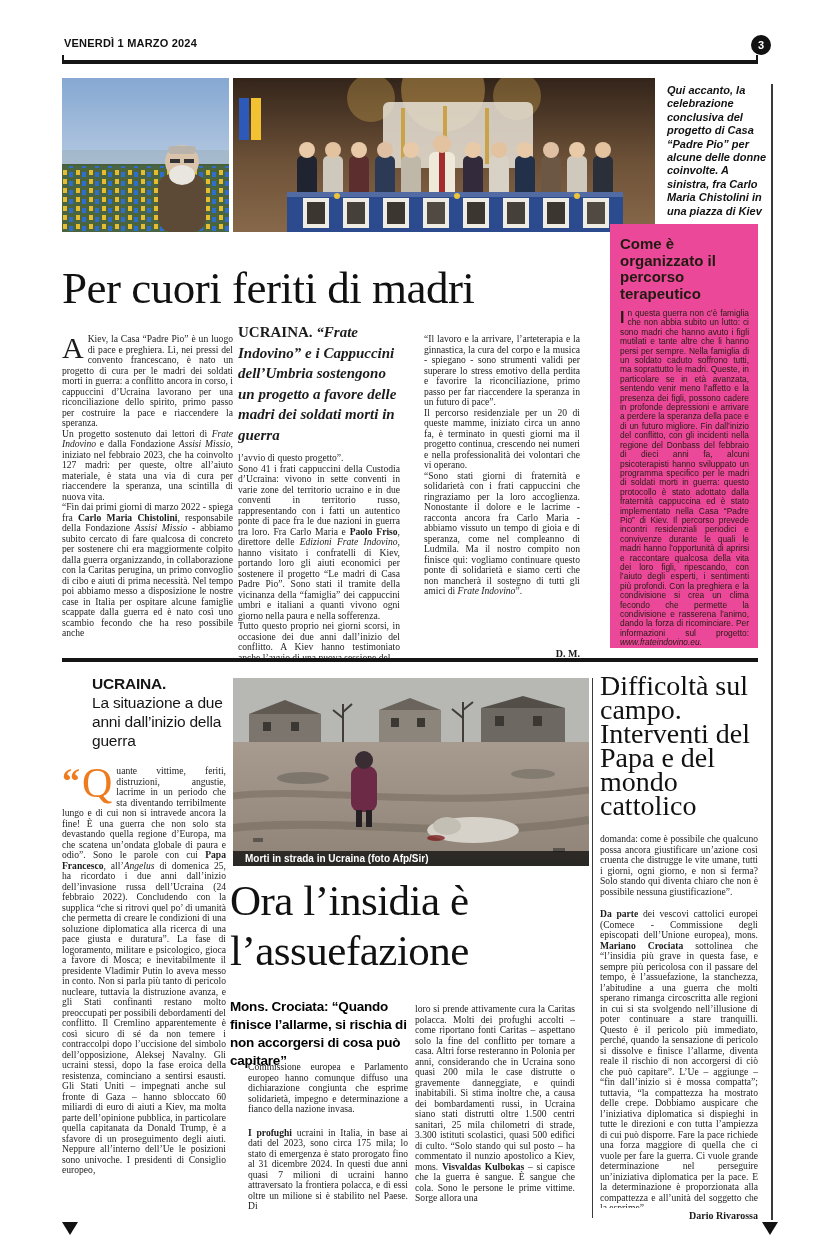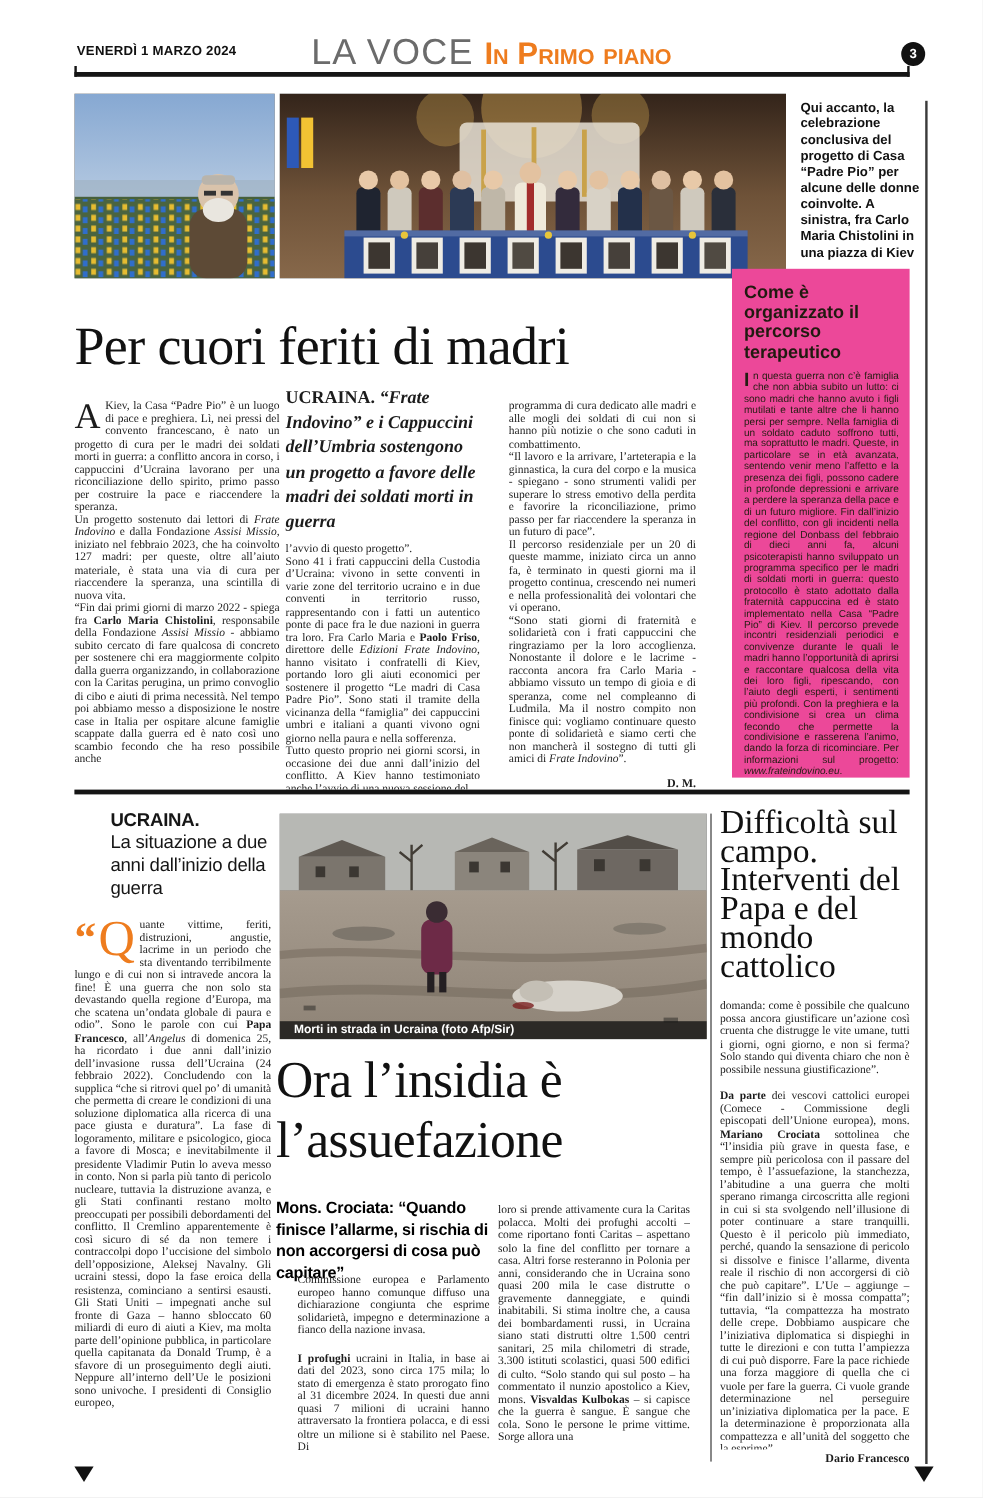--- a/index.html
+++ b/index.html
@@ -13,21 +13,21 @@
   .mh-orange{font-family:"Liberation Sans",sans-serif;font-size:26px;font-weight:bold;color:#ee7c1e;
              font-variant:small-caps;margin-left:9px;}
   .pagecircle{width:20px;height:20px;border-radius:50%;background:#111;color:#fff;text-align:center;
               line-height:20px;font-family:"Liberation Sans",sans-serif;font-size:11px;font-weight:bold;}
   .hrule{background:#151515;height:4px;}
   .tick{background:#151515;width:2px;height:9px;}
   
   .photo{overflow:hidden;background:#888;}
   .photo svg{display:block;}
   
-  .capTop{font-family:"Liberation Sans",sans-serif;font-weight:bold;font-size:11px;line-height:13.4px;color:#111;}
+  .capTop{font-family:"Liberation Sans",sans-serif;font-weight:bold;font-size:11px;line-height:13.4px;color:#111;font-style:italic;}
   .capBar{position:absolute;left:0;right:0;bottom:0;height:15px;background:rgba(15,15,15,.78);
           color:#fff;font-family:"Liberation Sans",sans-serif;font-weight:bold;font-size:10px;line-height:15px;
           padding-left:12px;}
   
   .h1{font-size:45px;line-height:49px;letter-spacing:-.5px;color:#111;}
   .h2{font-size:43px;line-height:50px;letter-spacing:-.5px;color:#111;}
   .standfirst{font-size:15px;line-height:20.5px;}
   .standfirst .kick{font-weight:bold;}
   .standfirst .sf{font-weight:bold;font-style:italic;}
   
@@ -53,23 +53,20 @@
   .vrule{background:#3a3a3a;}
   .arrow{width:0;height:0;border-left:8px solid transparent;border-right:8px solid transparent;border-top:13px solid #111;}
   .seg-b{font-weight:bold;} .seg-i{font-style:italic;}
 </style>
 </head>
 <body>
 
 <div id="page">
 
   <div class="abs date" style="left:64px;top:37px;">VENERDÌ 1 MARZO 2024</div>
-  <div class="abs masthead">
-    <span class="mh-gray">LA VOCE</span><span class="mh-orange">In Primo piano</span>
-  </div>
   <div class="abs pagecircle" style="left:751px;top:35px;">3</div>
   <div class="abs hrule" style="left:62px;top:60px;width:696px;"></div>
   <div class="abs tick" style="left:62px;top:55px;"></div>
   <div class="abs tick" style="left:756px;top:55px;"></div>
 
   <div class="abs photo" style="left:62px;top:78px;width:167px;height:154px;">
     <svg width="167" height="154" viewBox="0 0 167 154">
       <defs>
         <linearGradient id="sky1" x1="0" y1="0" x2="0" y2="1">
           <stop offset="0" stop-color="#86a8d2"></stop>
@@ -189,21 +186,20 @@
       <span class="kick">UCRAINA.</span><span class="sf"> “Frate Indovino” e i Cappuccini dell’Umbria sostengono un progetto a favore delle madri dei soldati morti in guerra</span>
     </div>
     <div class="bt">
       <p>l’avvio di questo progetto”.</p>
       <p><span>Sono 41 i frati cappuccini della Custodia d’Ucraina: vivono in sette conventi in varie zone del territorio ucraino e in due conventi in territorio russo, rappresentando con i fatti un autentico ponte di pace fra le due nazioni in guerra tra loro. Fra Carlo Maria e </span><span class="seg-b">Paolo Friso</span><span>, direttore delle </span><span class="seg-i">Edizioni Frate Indovino</span><span>, hanno visitato i confratelli di Kiev, portando loro gli aiuti economici per sostenere il progetto “Le madri di Casa Padre Pio”. Sono stati il tramite della vicinanza della “famiglia” dei cappuccini umbri e italiani a quanti vivono ogni giorno nella paura e nella sofferenza.</span></p>
       <p>Tutto questo proprio nei giorni scorsi, in occasione dei due anni dall’inizio del conflitto. A Kiev hanno testimoniato anche l’avvio di una nuova sessione del</p>
     </div>
   </div>
 
   <div class="abs col bt" style="left:424px;top:334px;width:156px;height:314px;">
-    <p>programma di cura dedicato alle madri e alle mogli dei soldati di cui non si hanno più notizie o che sono caduti in combattimento.</p>
     <p>“Il lavoro e la arrivare, l’arteterapia e la ginnastica, la cura del corpo e la musica - spiegano - sono strumenti validi per superare lo stress emotivo della perdita e favorire la riconciliazione, primo passo per far riaccendere la speranza in un futuro di pace”.</p>
     <p>Il percorso residenziale per un 20 di queste mamme, iniziato circa un anno fa, è terminato in questi giorni ma il progetto continua, crescendo nei numeri e nella professionalità dei volontari che vi operano.</p>
     <p><span>“Sono stati giorni di fraternità e solidarietà con i frati cappuccini che ringraziamo per la loro accoglienza. Nonostante il dolore e le lacrime - racconta ancora fra Carlo Maria - abbiamo vissuto un tempo di gioia e di speranza, come nel compleanno di Ludmila. Ma il nostro compito non finisce qui: vogliamo continuare questo ponte di solidarietà e siamo certi che non mancherà il sostegno di tutti gli amici di </span><span class="seg-i">Frate Indovino</span><span>”.</span></p>
   </div>
   <div class="abs sig" style="left:424px;top:648px;width:156px;">D. M.</div>
 
   <div class="abs hrule" style="left:62px;top:658px;width:696px;"></div>
 
   <div class="abs kick2" style="left:92px;top:674px;width:140px;">
     <div class="k">UCRAINA.</div>
@@ -272,18 +268,18 @@
     <p><span>loro si prende attivamente cura la Caritas polacca. Molti dei profughi accolti – come riportano fonti Caritas – aspettano solo la fine del conflitto per tornare a casa. Altri forse resteranno in Polonia per anni, considerando che in Ucraina sono quasi 200 mila le case distrutte o gravemente danneggiate, e quindi inabitabili. Si stima inoltre che, a causa dei bombardamenti russi, in Ucraina siano stati distrutti oltre 1.500 centri sanitari, 25 mila chilometri di strade, 3.300 istituti scolastici, quasi 500 edifici di culto. “Solo stando qui sul posto – ha commentato il nunzio apostolico a Kiev, mons. </span><span class="seg-b">Visvaldas Kulbokas</span><span> – si capisce che la guerra è sangue. È sangue che cola. Sono le persone le prime vittime. Sorge allora una</span></p>
   </div>
 
   <div class="abs col" style="left:600px;top:674px;width:158px;height:534px;">
     <div class="rh">Difficoltà sul campo. Interventi del Papa e del mondo cattolico</div>
     <div class="bt" style="margin-top:16px;">
       <p>domanda: come è possibile che qualcuno possa ancora giustificare un’azione così cruenta che distrugge le vite umane, tutti i giorni, ogni giorno, e non si ferma? Solo stando qui diventa chiaro che non è possibile nessuna giustificazione”.</p>
       <p style="margin-top:12px;"><span class="seg-b">Da parte</span><span> dei vescovi cattolici europei (Comece - Commissione degli episcopati dell’Unione europea), mons. </span><span class="seg-b">Mariano Crociata</span><span> sottolinea che “l’insidia più grave in questa fase, e sempre più pericolosa con il passare del tempo, è l’assuefazione, la stanchezza, l’abitudine a una guerra che molti sperano rimanga circoscritta alle regioni in cui si sta svolgendo nell’illusione di poter continuare a stare tranquilli. Questo è il pericolo più immediato, perché, quando la sensazione di pericolo si dissolve e finisce l’allarme, diventa reale il rischio di non accorgersi di ciò che può capitare”. L’Ue – aggiunge – “fin dall’inizio si è mossa compatta”; tuttavia, “la compattezza ha mostrato delle crepe. Dobbiamo auspicare che l’iniziativa diplomatica si dispieghi in tutte le direzioni e con tutta l’ampiezza di cui può disporre. Fare la pace richiede una forza maggiore di quella che ci vuole per fare la guerra. Ci vuole grande determinazione nel perseguire un’iniziativa diplomatica per la pace. E la determinazione è proporzionata alla compattezza e all’unità del soggetto che la esprime”.</span></p>
     </div>
   </div>
-  <div class="abs sig" style="left:600px;top:1210px;width:158px;">Dario Francesco</div>
+  <div class="abs sig" style="left:600px;top:1210px;width:158px;">Dario Rivarossa</div>
 
   <div class="abs arrow" style="left:62px;top:1222px;"></div>
   <div class="abs arrow" style="left:762px;top:1222px;"></div>
 
 </div>
 
 </body></html>

